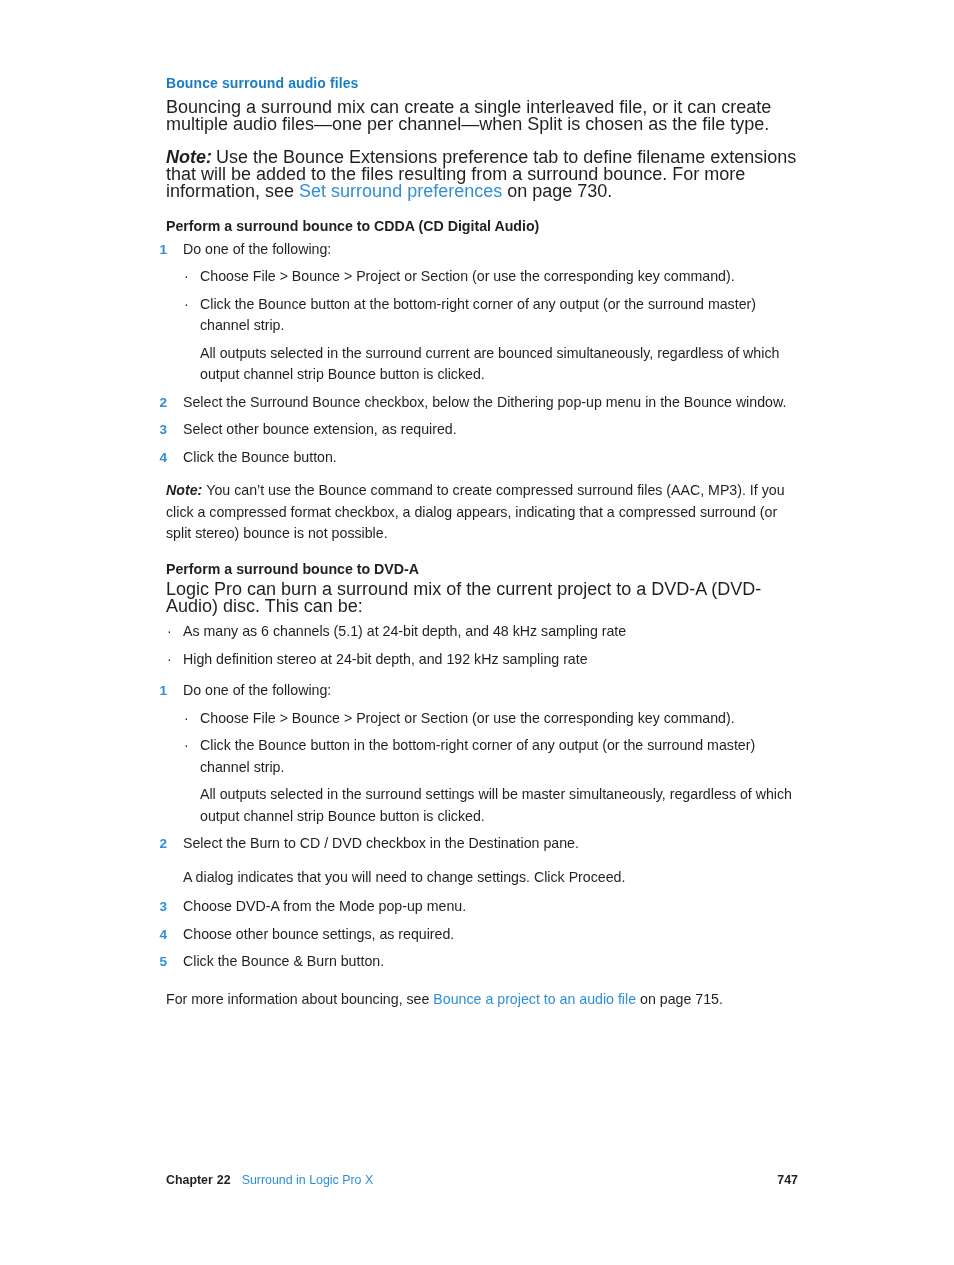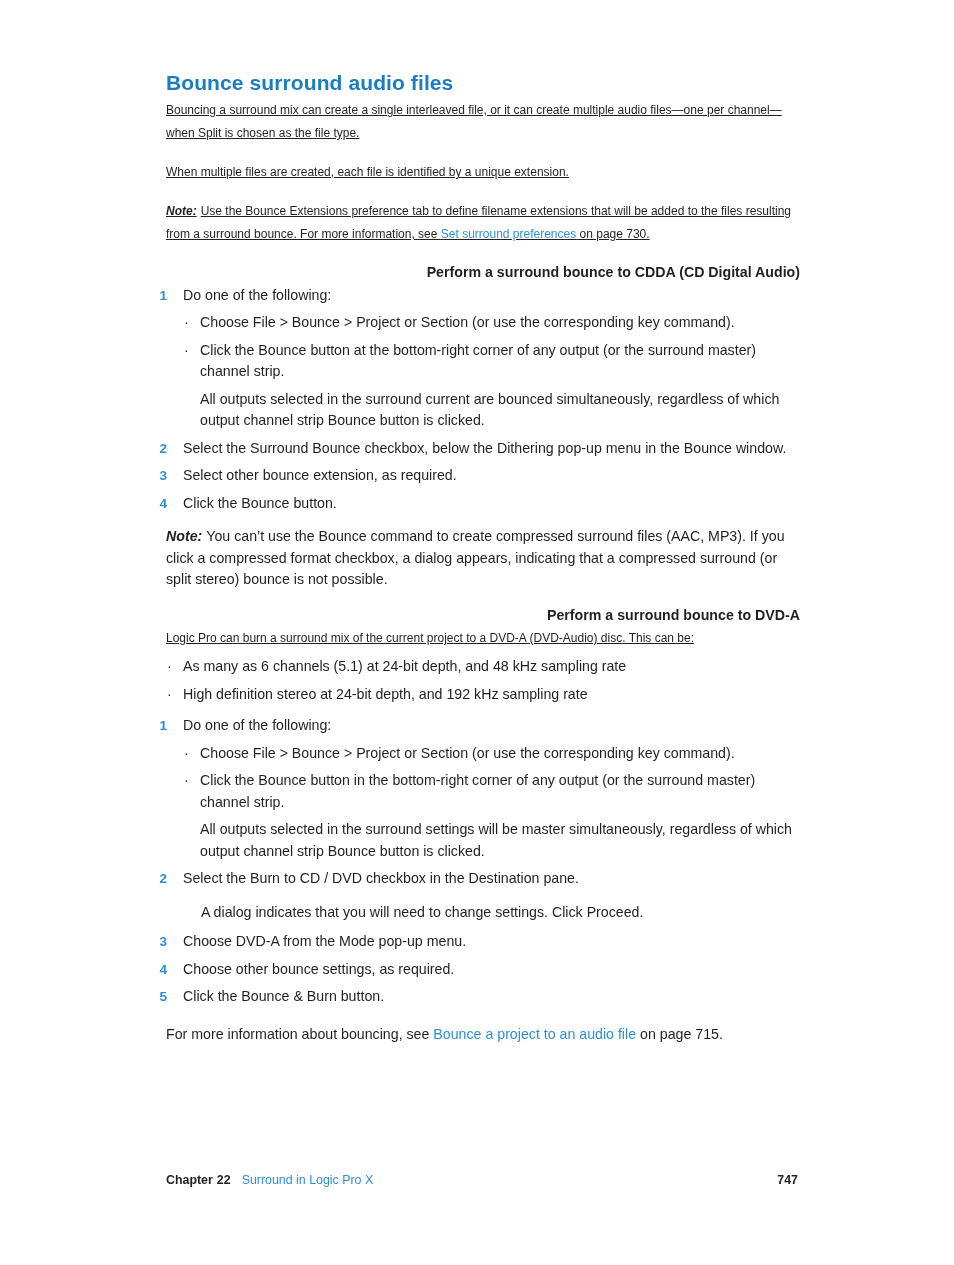--- a/index.html
+++ b/index.html
@@ -26,44 +26,42 @@
   }
 
   .content {
     position: absolute;
     left: 166px;
     top: 72px;
     width: 634px;
   }
 
   h1.section-heading {
-    font-size: 21px;
+    font-size: 14px;
     line-height: 22px;
     font-weight: bold;
     color: #1a7dc4;
     margin: 0 0 5px 0;
     letter-spacing: 0.1px;
   }
 
   p.body-text {
-    font-size: 12px;
-    line-height: 23px;
+    font-size: 18px;
+    line-height: 17px;
     margin: 0 0 16px 0;
     color: #231f20;
-    text-decoration: underline;
   }
   p.body-text.tight { margin-bottom: 0; }
 
   h2.sub-heading {
     font-size: 14.2px;
     line-height: 21.5px;
     font-weight: bold;
     margin: 0 0 1px 0;
     color: #231f20;
-    text-align: right;
   }
 
   .note-label {
     font-weight: bold;
     font-style: italic;
   }
   .note-gap { display: inline-block; width: 4px; }
 
   a.doclink, .doclink {
     color: #2e8fd8;
@@ -176,21 +174,20 @@
 <body>
 
 <div class="page">
 
   <div class="content">
 
     <h1 class="section-heading">Bounce surround audio files</h1>
 
     <p class="body-text">Bouncing a surround mix can create a single interleaved file, or it can create multiple audio files—one per channel—when Split is chosen as the file type.</p>
 
-    <p class="body-text">When multiple files are created, each file is identified by a unique extension.</p>
 
     <p class="body-text"><span class="note-label">Note:</span><span class="note-gap"></span><span>Use the Bounce Extensions preference tab to define filename extensions that will be added to the files resulting from a surround bounce. For more information, see </span><a class="doclink" href="#">Set surround preferences</a><span> on page 730.</span></p>
 
     <h2 class="sub-heading">Perform a surround bounce to CDDA (CD Digital Audio)</h2>
 
     <ol class="steps">
 
       <li class="step">
         <span class="num">1</span>
         <span class="step-text">Do one of the following:</span>
@@ -255,21 +252,21 @@
             <span class="dot">·</span>
             <span>Click the Bounce button in the bottom-right corner of any output (or the surround master) channel strip.</span>
           </li>
         </ul>
         <p class="sub-note">All outputs selected in the surround settings will be master simultaneously, regardless of which output channel strip Bounce button is clicked.</p>
       </li>
 
       <li class="step">
         <span class="num">2</span>
         <span class="step-text">Select the Burn to CD / DVD checkbox in the Destination pane.</span>
-        <p class="sub-note" style="margin-left:18px;margin-top:12px;margin-bottom:8px;">A dialog indicates that you will need to change settings. Click Proceed.</p>
+        <p class="sub-note" style="margin-left:0;margin-top:12px;margin-bottom:8px;">A dialog indicates that you will need to change settings. Click Proceed.</p>
       </li>
 
       <li class="step">
         <span class="num">3</span>
         <span class="step-text">Choose DVD-A from the Mode pop-up menu.</span>
       </li>
 
       <li class="step">
         <span class="num">4</span>
         <span class="step-text">Choose other bounce settings, as required.</span>

